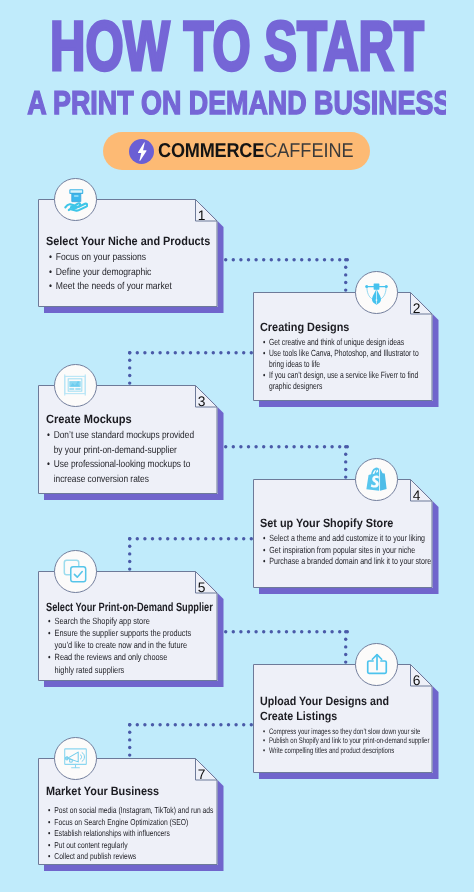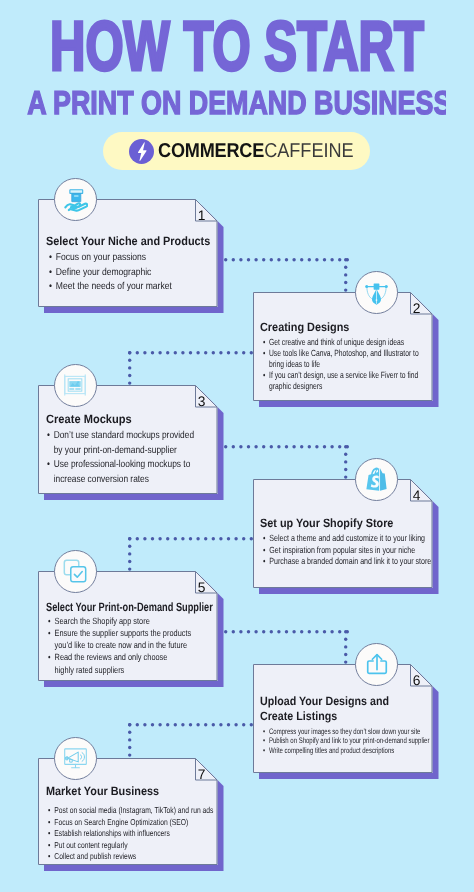--- a/index.html
+++ b/index.html
@@ -16,21 +16,21 @@
       font-size:70px;line-height:70px;color:#7566d6;
       -webkit-text-stroke:3.2px #7566d6;
       transform:scaleX(0.70);transform-origin:50% 0;white-space:nowrap;}
   .t2{position:absolute;left:-17px;top:85.5px;width:474px;text-align:center;
       font-family:"Liberation Sans",sans-serif;font-weight:700;
       font-size:33px;line-height:33px;color:#7566d6;
       -webkit-text-stroke:1.4px #7566d6;
       transform:scaleX(0.8135);transform-origin:50% 0;white-space:nowrap;}
 
   .logo{position:absolute;left:103px;top:132px;width:267px;height:38px;
-        background:#fef9c3;border-radius:19px;display:flex;align-items:center;}
+        background:#fdba74;border-radius:19px;display:flex;align-items:center;}
   .logo-mark{width:25px;height:25px;border-radius:50%;background:#6b5fd4;
              margin-left:26px;display:flex;align-items:center;justify-content:center;flex:none;}
   .logo-text{margin-left:4px;font-family:"Liberation Sans",sans-serif;
              font-size:20px;line-height:20px;color:#141414;white-space:nowrap;
              transform:scaleX(0.905);transform-origin:0 50%;}
   .logo-text b{font-weight:700;letter-spacing:-0.2px;}
   .logo-text span{font-weight:400;letter-spacing:0.0px;color:#3a3a3a;}
 
   
   .card{position:absolute;left:0;top:0;}

